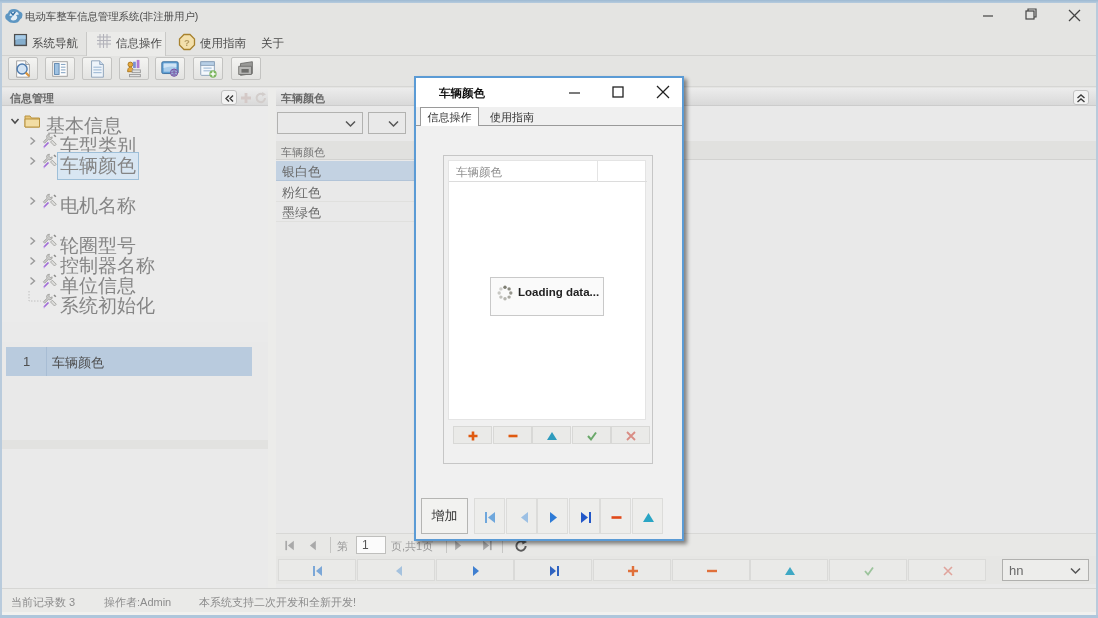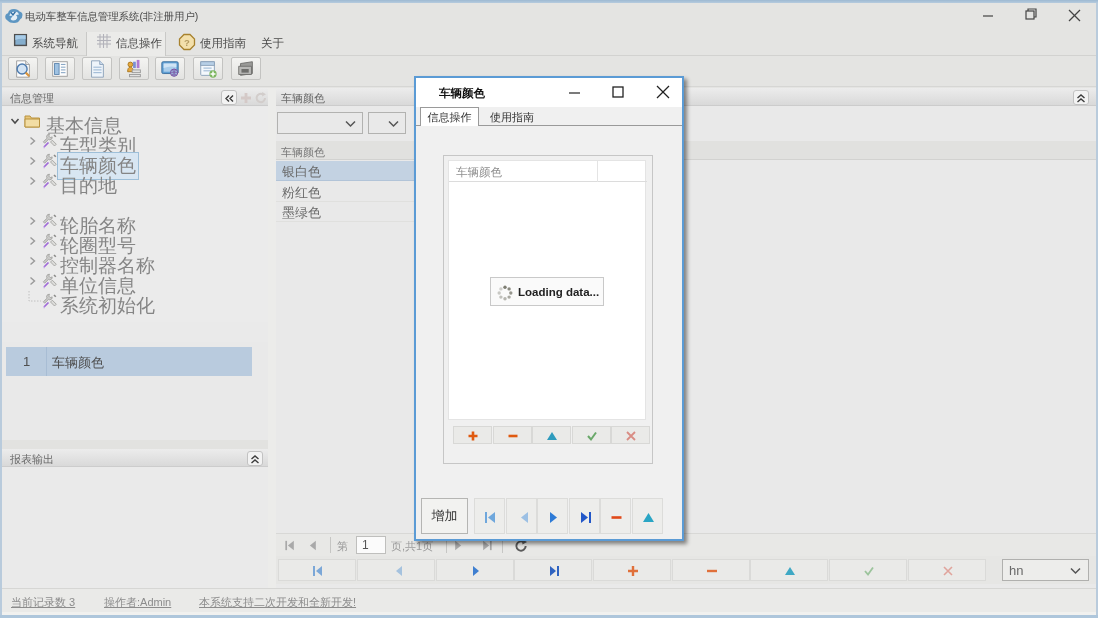--- a/index.html
+++ b/index.html
@@ -17,21 +17,21 @@
   
   #menubar { left:2px; top:32px; width:1094px; height:24px; border-bottom:1px solid #d2d2d0; }
   .menu-item { position:absolute; top:0; height:23px; font-size:11.5px; color:#4a4a4a; }
   #mi2box { position:absolute; left:84px; top:0; width:80px; height:24px; background:#ebebe9; border-left:1px solid #c9c9c7; border-right:1px solid #c9c9c7; }
   
   #toolbar { left:2px; top:56px; width:1094px; height:31px; border-bottom:1px solid #d6d6d4; }
   .tbtn { position:absolute; top:1px; width:30px; height:23px; border:1px solid #c3c3c1; border-radius:2px; background:linear-gradient(#f4f4f2,#e3e3e1); }
   .tbtn svg { position:absolute; left:4px; top:1px; width:20px; height:20px; }
   
   .phead { position:absolute; height:18px; background:linear-gradient(#ececec,#d9d9d9); border-bottom:1px solid #cccccc; }
-  .phead .ptitle { position:absolute; left:8px; top:3px; font-size:11px; font-weight:normal; color:#6a6a6a; }
+  .phead .ptitle { position:absolute; left:8px; top:3px; font-size:11px; font-weight:bold; color:#6a6a6a; }
   .chevbtn { position:absolute; width:16px; height:15px; top:2px; background:#f3f3f3; border:1px solid #c2c2c2; border-radius:3px; }
   
   #lpanel { left:2px; top:88px; width:266px; height:500px; background:#eaeaea; }
   #tree { position:absolute; left:0; top:19px; width:266px; height:215px; background:#ebebeb; }
   .trow { position:absolute; left:0; width:266px; height:20px; font-size:19px; color:#858585; }
   .trow .lbl { position:absolute; top:2px; }
   .carr { position:absolute; left:26px; top:5px; width:10px; height:10px; }
   .ticn { position:absolute; left:40px; top:2px; width:16px; height:16px; }
   .selbox { background:#d8e6f2; border:1px solid #9ebfd8; padding:0 2px; margin-top:-1px; }
   #infowin-list { position:absolute; left:0; top:254px; width:266px; height:98px; background:#e9e9e9; }
@@ -45,31 +45,31 @@
   .grow { position:absolute; left:0; width:331px; height:20px; font-size:13px; color:#6a6a6a; border-bottom:1px solid #e0e0de; }
   
   #pager { position:absolute; left:0; top:445px; width:820px; height:23px; background:#e8e8e6; border-top:1px solid #d8d8d6; font-size:11px; color:#9a9a9a; }
   #pginput { position:absolute; left:80px; top:2px; width:30px; height:18px; background:#fbfbfb; border:1px solid #bfbfbd; font-size:12px; color:#555; padding-left:5px; line-height:16px; }
   
   #btoolbar { position:absolute; left:0; top:468px; width:820px; height:28px; background:#e6e6e4; }
   .bcell { position:absolute; top:3px; width:78px; height:22px; background:#eaeae8; border:1px solid #dadad8; }
   #hncombo { position:absolute; left:726px; top:3px; width:87px; height:22px; background:#ededeb; border:1px solid #b0b0ae; font-size:13px; color:#6a6a6a; }
   
   #statusbar { left:2px; top:588px; width:1094px; height:24px; background:#eaeae8; border-top:1px solid #d6d6d4; font-size:11px; color:#8c8c8c; }
-  #statusbar span { position:absolute; top:6px;text-decoration:underline; }
+  #statusbar span { position:absolute; top:6px; }
   
   #dialog { left:414px; top:76px; width:270px; height:465px; background:#f0f0f0; border:2px solid #5b9bd5; box-shadow:3px 3px 4px rgba(0,0,0,0.45); }
   #dlg-title { position:absolute; left:0; top:0; width:266px; height:29px; background:#fff; }
   #dlg-tabs { position:absolute; left:0; top:29px; width:266px; height:19px; background:#f0f0f0; border-bottom:1px solid #9a9a9a; }
   #dlg-tab1 { position:absolute; left:4px; top:0; width:59px; height:19px; background:#fff; border:1px solid #9a9a9a; border-bottom:none; font-size:11px; color:#333; text-align:center; line-height:19px; }
   #dlg-tab2 { position:absolute; left:66px; top:2px; width:60px; height:17px; font-size:11px; color:#333; text-align:center; line-height:17px; }
   #dlg-group { position:absolute; left:27px; top:77px; width:210px; height:309px; border:1px solid #c6c6c6; }
   #dlg-grid { position:absolute; left:4px; top:4px; width:198px; height:260px; background:#fff; border:1px solid #e4e4e4; }
   #dlg-gridhead { position:absolute; left:0; top:0; width:198px; height:21px; border-bottom:1px solid #dcdcdc; font-size:11.5px; color:#8f8f8f; }
-  #loadbox { position:absolute; left:41px; top:116px; width:114px; height:29px; background:#fafafa; border:1px solid #c9c9c9; }
+  #loadbox { position:absolute; left:41px; top:116px; width:114px; height:39px; background:#fafafa; border:1px solid #c9c9c9; }
   #loadbox span { position:absolute; left:27px; top:8px; font-size:11.5px; font-weight:bold; color:#222; }
   #dlg-gtool { position:absolute; left:4px; top:265px; width:198px; height:18px; }
   .gcell { position:absolute; top:0; width:39px; height:18px; background:#eaeae8; border:1px solid #d8d8d6; }
   #dlg-bbar { position:absolute; left:0; top:418px; width:266px; height:43px; }
   #btn-zj { position:absolute; left:5px; top:2px; width:47px; height:36px; background:#f2f2f0; border:1px solid #b5b5b3; font-size:13px; color:#333; text-align:center; line-height:34px; }
   .nbtn { position:absolute; top:2px; width:31px; height:36px; background:#ededeb; border:1px solid #dcdcda; }
   .nbtn svg, .gcell svg, .bcell svg { position:absolute; }
 </style>
 </head>
 <body>
@@ -245,37 +245,28 @@
         </div>
       <div class="trow" style="top:44px">
           <svg class="carr">
             <use href="#tarr"></use>
           </svg>
           <svg class="ticn">
             <use href="#ticon"></use>
           </svg>
           <span class="lbl selbox" style="left:55px">车辆颜色</span>
         </div>
-      <div class="trow" style="top:64px">
+      <div class="trow" style="top:84px">
           <svg class="carr">
             <use href="#tarr"></use>
           </svg>
           <svg class="ticn">
             <use href="#ticon"></use>
           </svg>
-          <span class="lbl" style="left:58px">目的地</span>
-        </div>
-      <div class="trow" style="top:104px">
-          <svg class="carr">
-            <use href="#tarr"></use>
-          </svg>
-          <svg class="ticn">
-            <use href="#ticon"></use>
-          </svg>
-          <span class="lbl" style="left:58px">轮胎名称</span>
+          <span class="lbl" style="left:58px">电机名称</span>
         </div>
       <div class="trow" style="top:124px">
           <svg class="carr">
             <use href="#tarr"></use>
           </svg>
           <svg class="ticn">
             <use href="#ticon"></use>
           </svg>
           <span class="lbl" style="left:58px">轮圈型号</span>
         </div>
@@ -306,28 +297,20 @@
           </svg>
           <span class="lbl" style="left:58px">系统初始化</span>
       </div>
     </div>
     <div id="infowin-list">
       <div id="iw-row">
           <div style="position:absolute;left:40px;top:0;width:1px;height:29px;background:#a8bdd4"></div>
           <span style="position:absolute;left:17px;top:7px">1</span>
           <span style="position:absolute;left:46px;top:7px">车辆颜色</span>
         </div>
-    </div>
-    <div class="phead" style="left:0;top:361px;width:266px">
-      <span class="ptitle">报表输出</span>
-      <div class="chevbtn" style="left:245px">
-        <svg width="14" height="13" viewBox="0 0 14 13">
-            <path d="M3.5 6 l3.5 -3 l3.5 3 M3.5 10 l3.5 -3 l3.5 3" stroke="#3d3d3d" stroke-width="1.4" fill="none"></path>
-          </svg>
-      </div>
     </div>
     <div class="abs" style="left:0;top:352px;width:266px;height:9px;background:#e2e2e0"></div>
     <div id="rpt-body"></div>
   </div>
 
   <div class="abs" style="left:268px;top:88px;width:8px;height:500px;background:#ececea"></div>
 
   <div id="mpanel" class="abs">
     <div class="phead" style="left:0;top:0;width:820px">
       <span class="ptitle" style="left:5px">车辆颜色</span>

